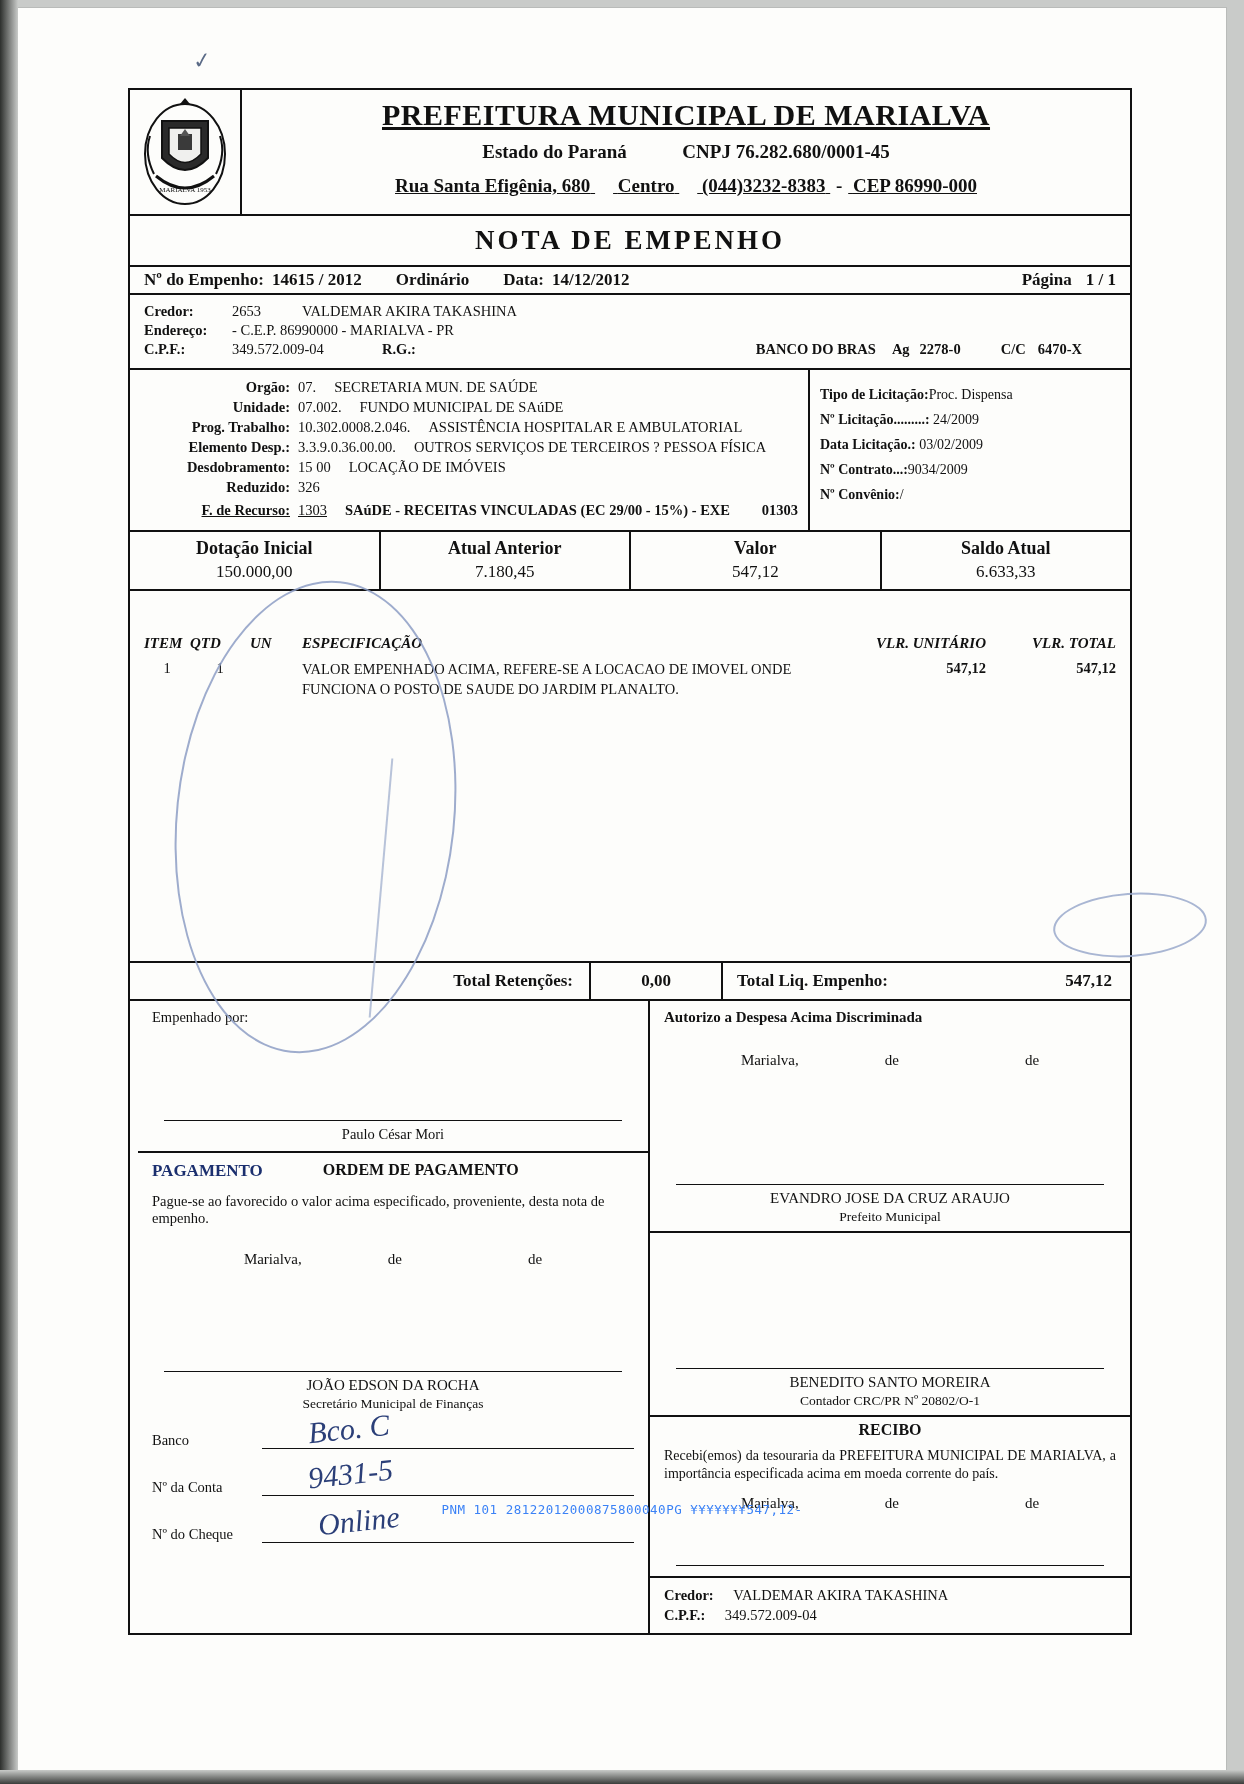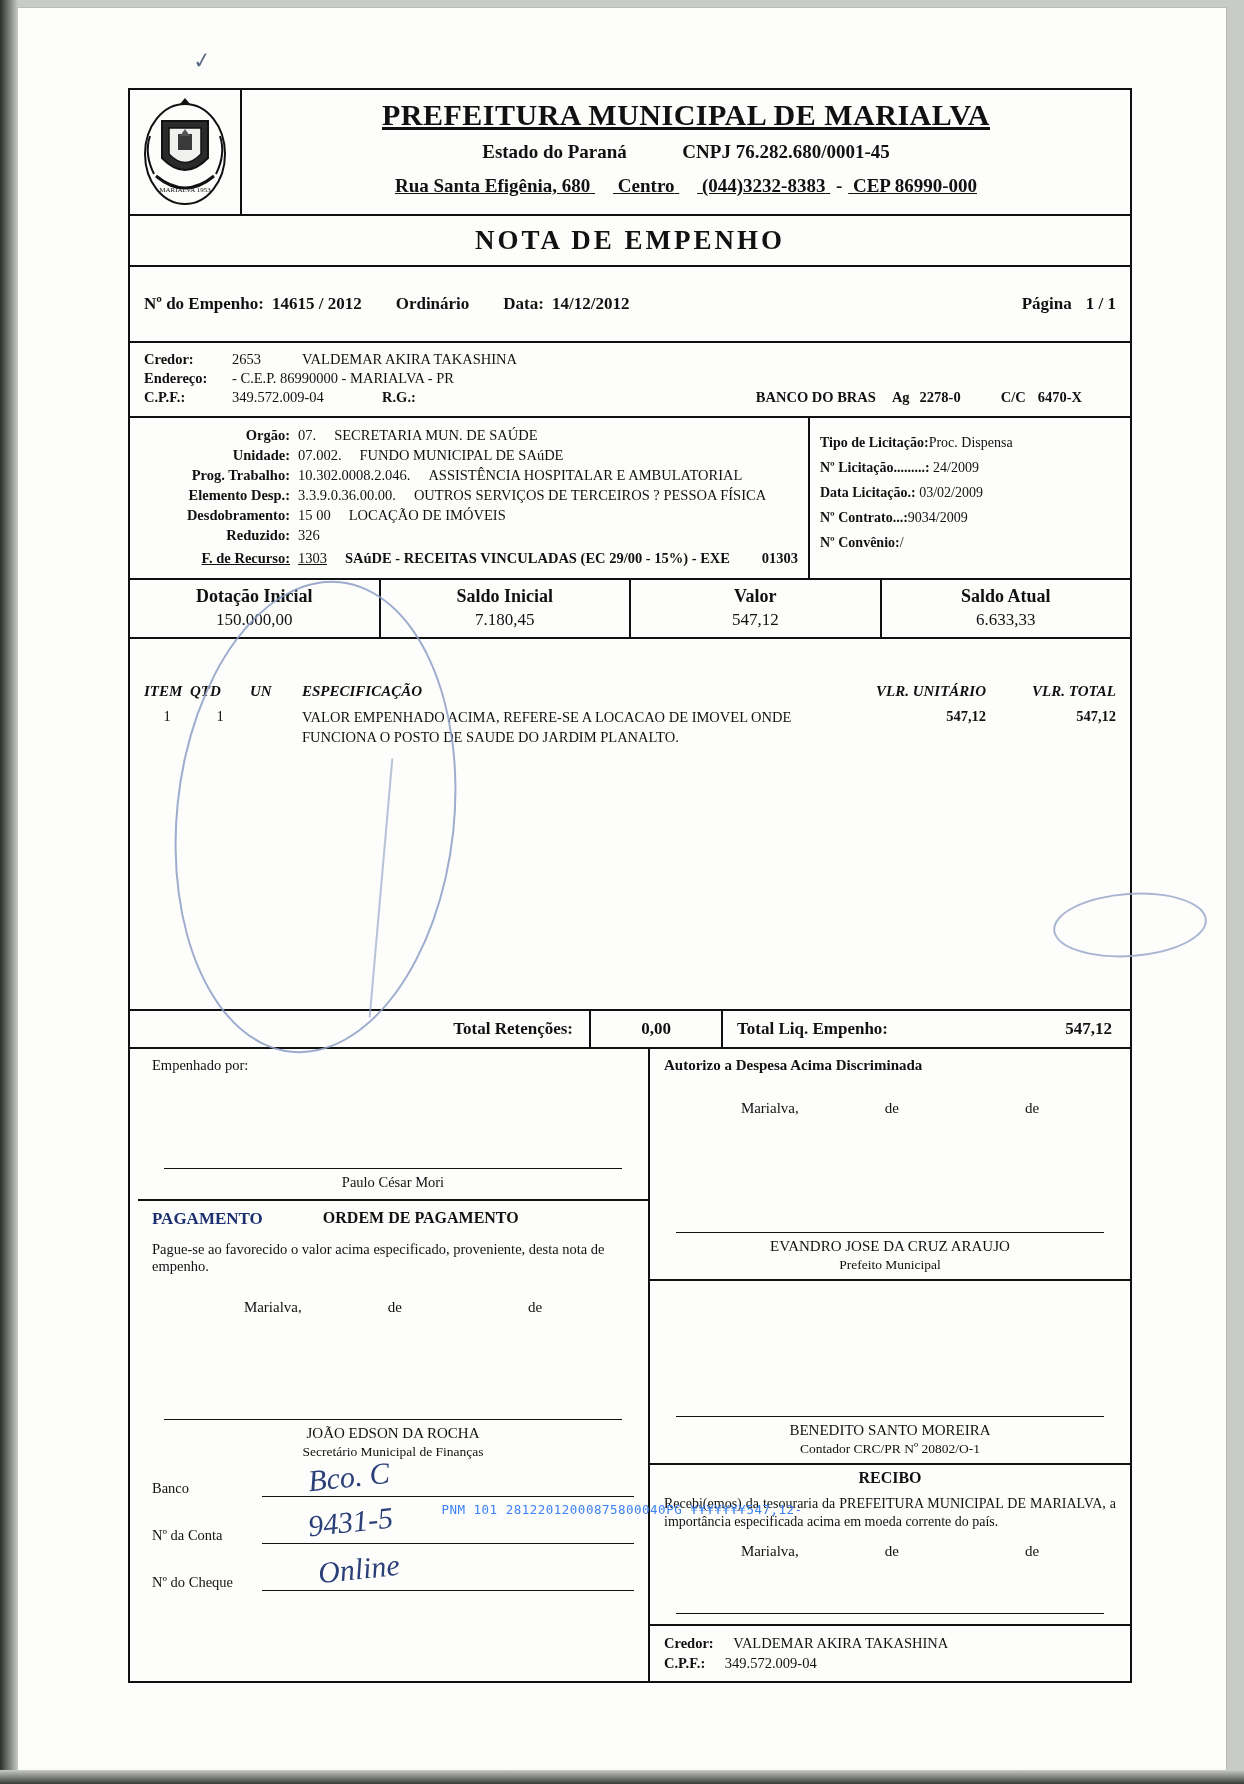--- a/index.html
+++ b/index.html
@@ -42,21 +42,21 @@
   .h-addr .sp2{display:inline-block;width:18px;}
 
   .nota{
     text-align:center;font-size:27px;font-weight:bold;letter-spacing:3px;
     padding:9px 0 9px 0;border-bottom:2px solid #111;
   }
 
   
   .empline{
     display:flex;align-items:center;border-bottom:2px solid #111;
-    padding:27px 14px;font-size:17px;font-weight:bold;
+    padding:3px 14px;font-size:17px;font-weight:bold;
   }
   .empline .lbl{margin-right:8px;}
   .empline .v{margin-right:34px;}
   .empline .pg{margin-left:auto;}
 
   
   .credor{border-bottom:2px solid #111;padding:6px 14px 8px 14px;font-size:14.5px;}
   .credor .ln{display:flex;align-items:baseline;margin:2px 0;}
   .credor .k{width:88px;flex:0 0 88px;}
   .credor .num{width:70px;flex:0 0 70px;}
@@ -286,21 +286,21 @@
         <div class="ln"><b>Nº Convênio:</b><span>/</span></div>
       </div>
     </div>
 
     <div class="dot">
       <div>
         <div class="t">Dotação Inicial</div>
         <div class="n">150.000,00</div>
       </div>
       <div>
-        <div class="t">Saldo Inicial</div>
+        <div class="t">Atual Anterior</div>
         <div class="n">7.180,45</div>
       </div>
       <div>
         <div class="t">Valor</div>
         <div class="n">547,12</div>
       </div>
       <div>
         <div class="t">Saldo Atual</div>
         <div class="n">6.633,33</div>
       </div>

